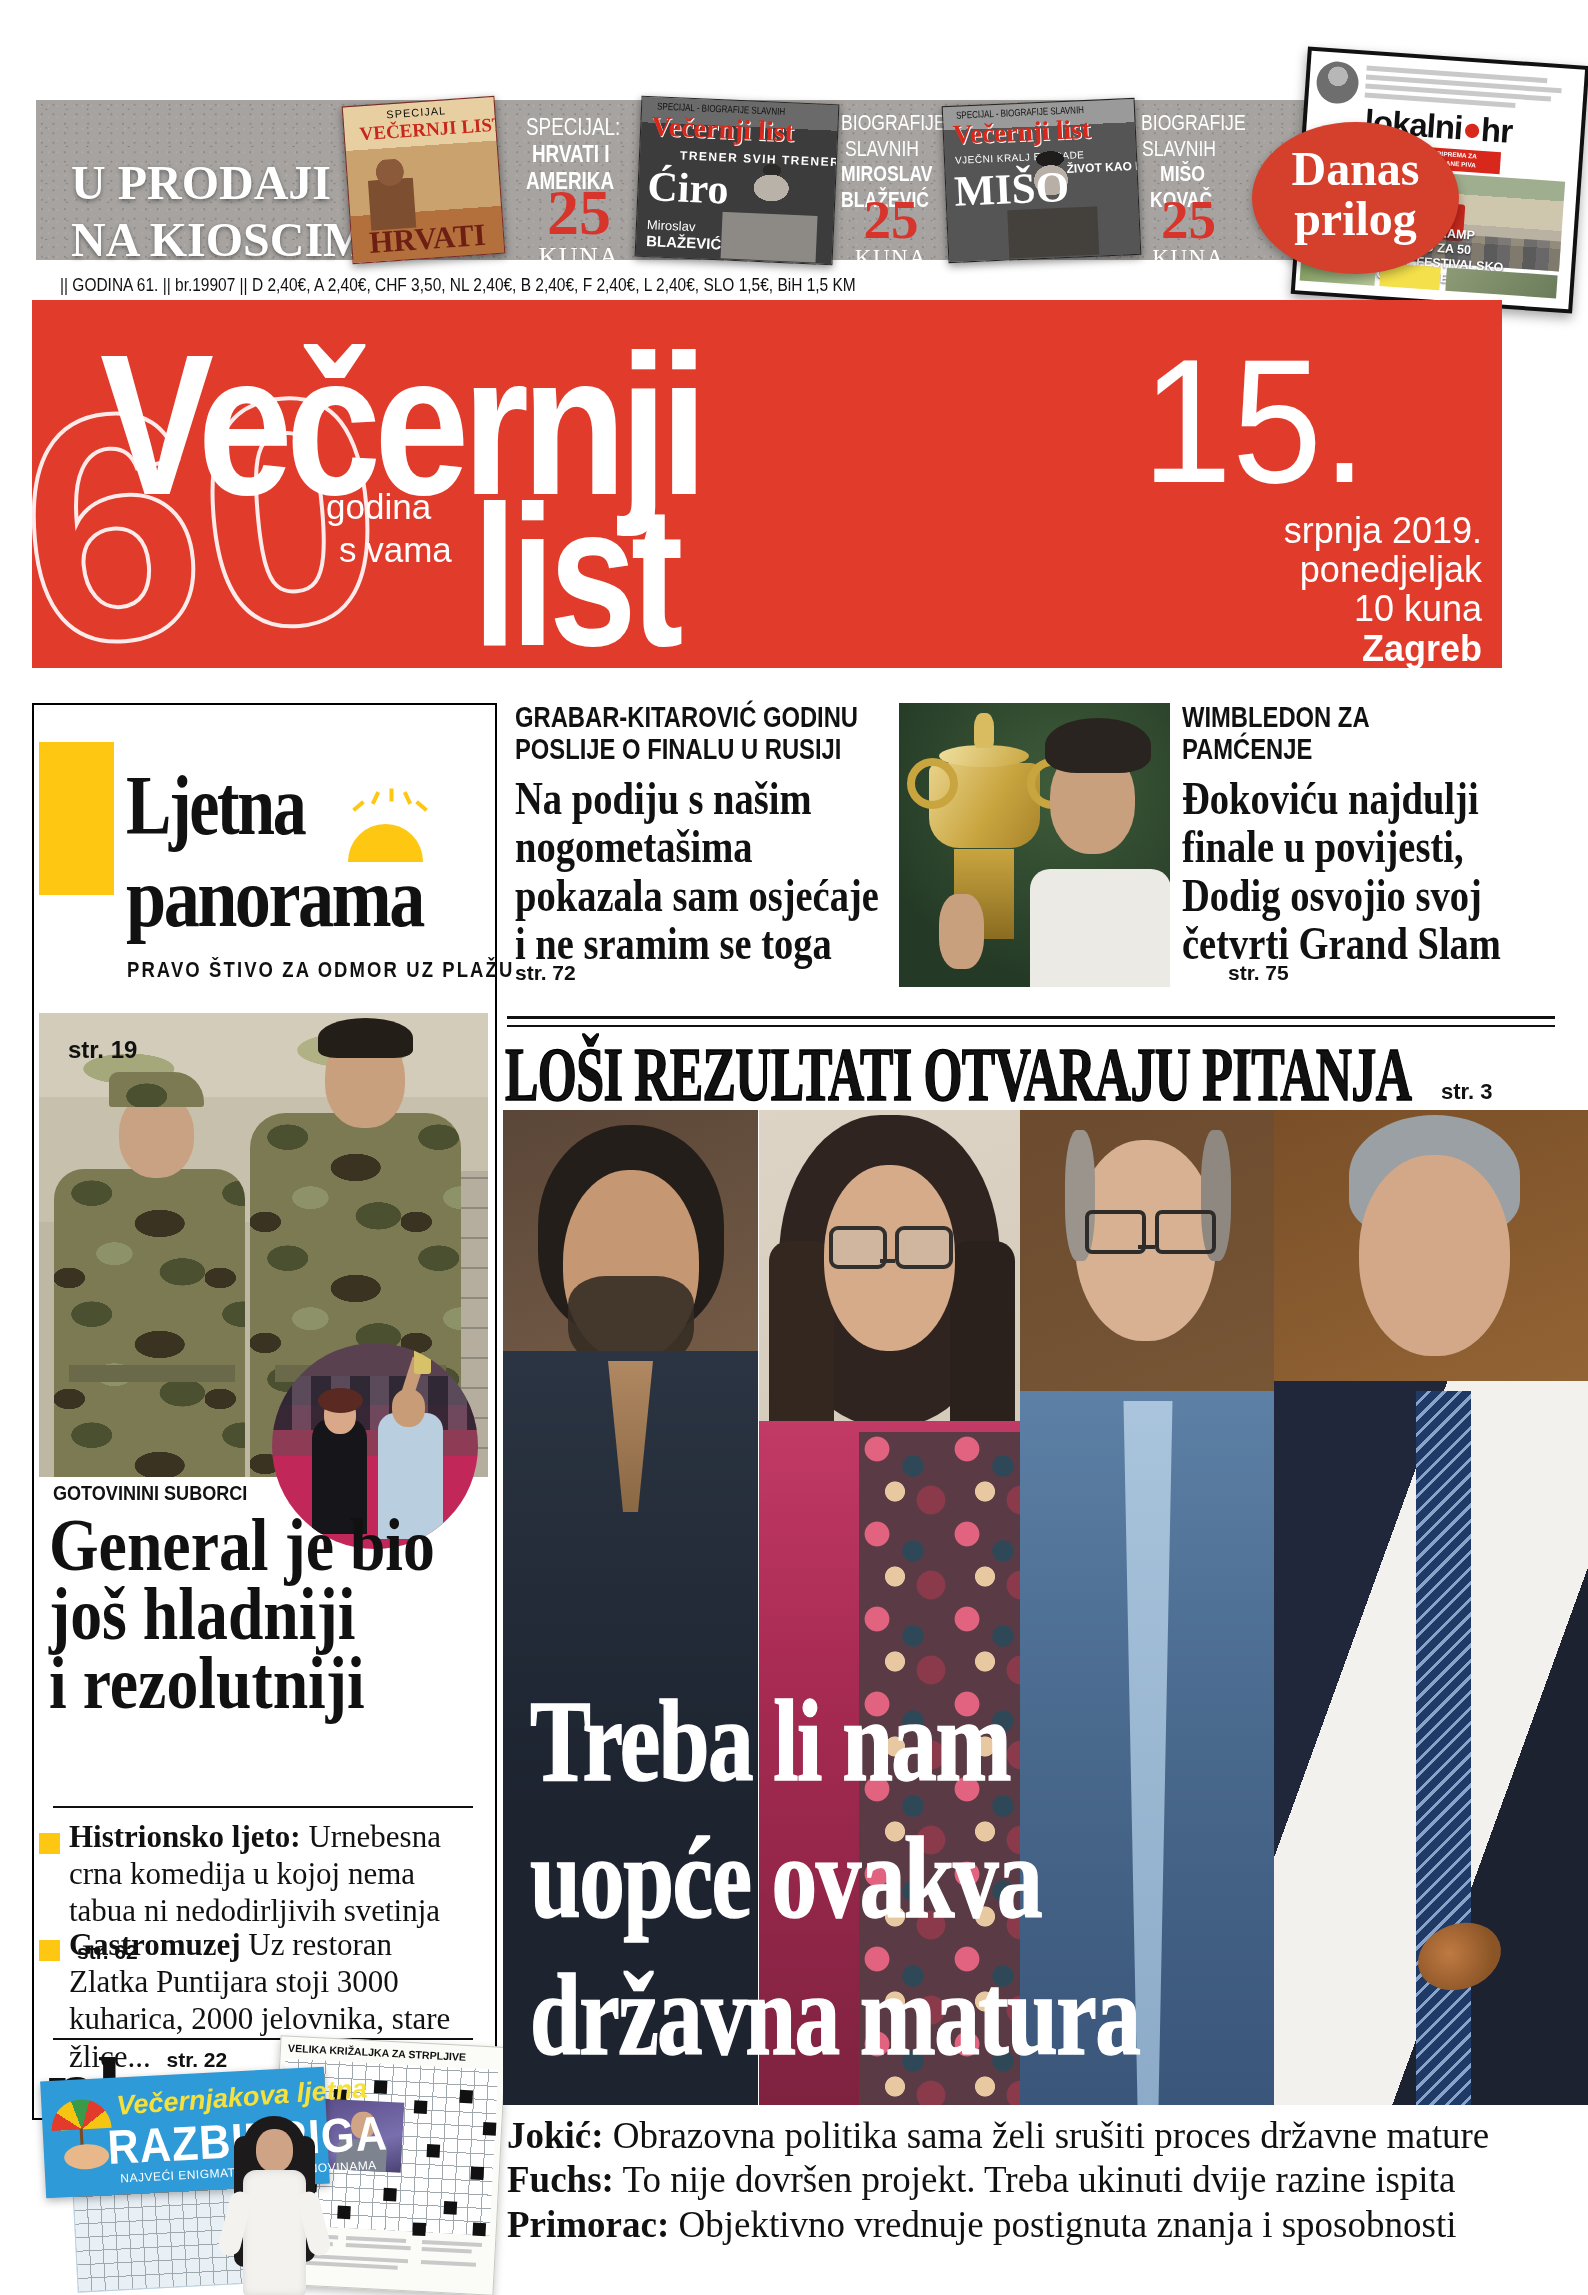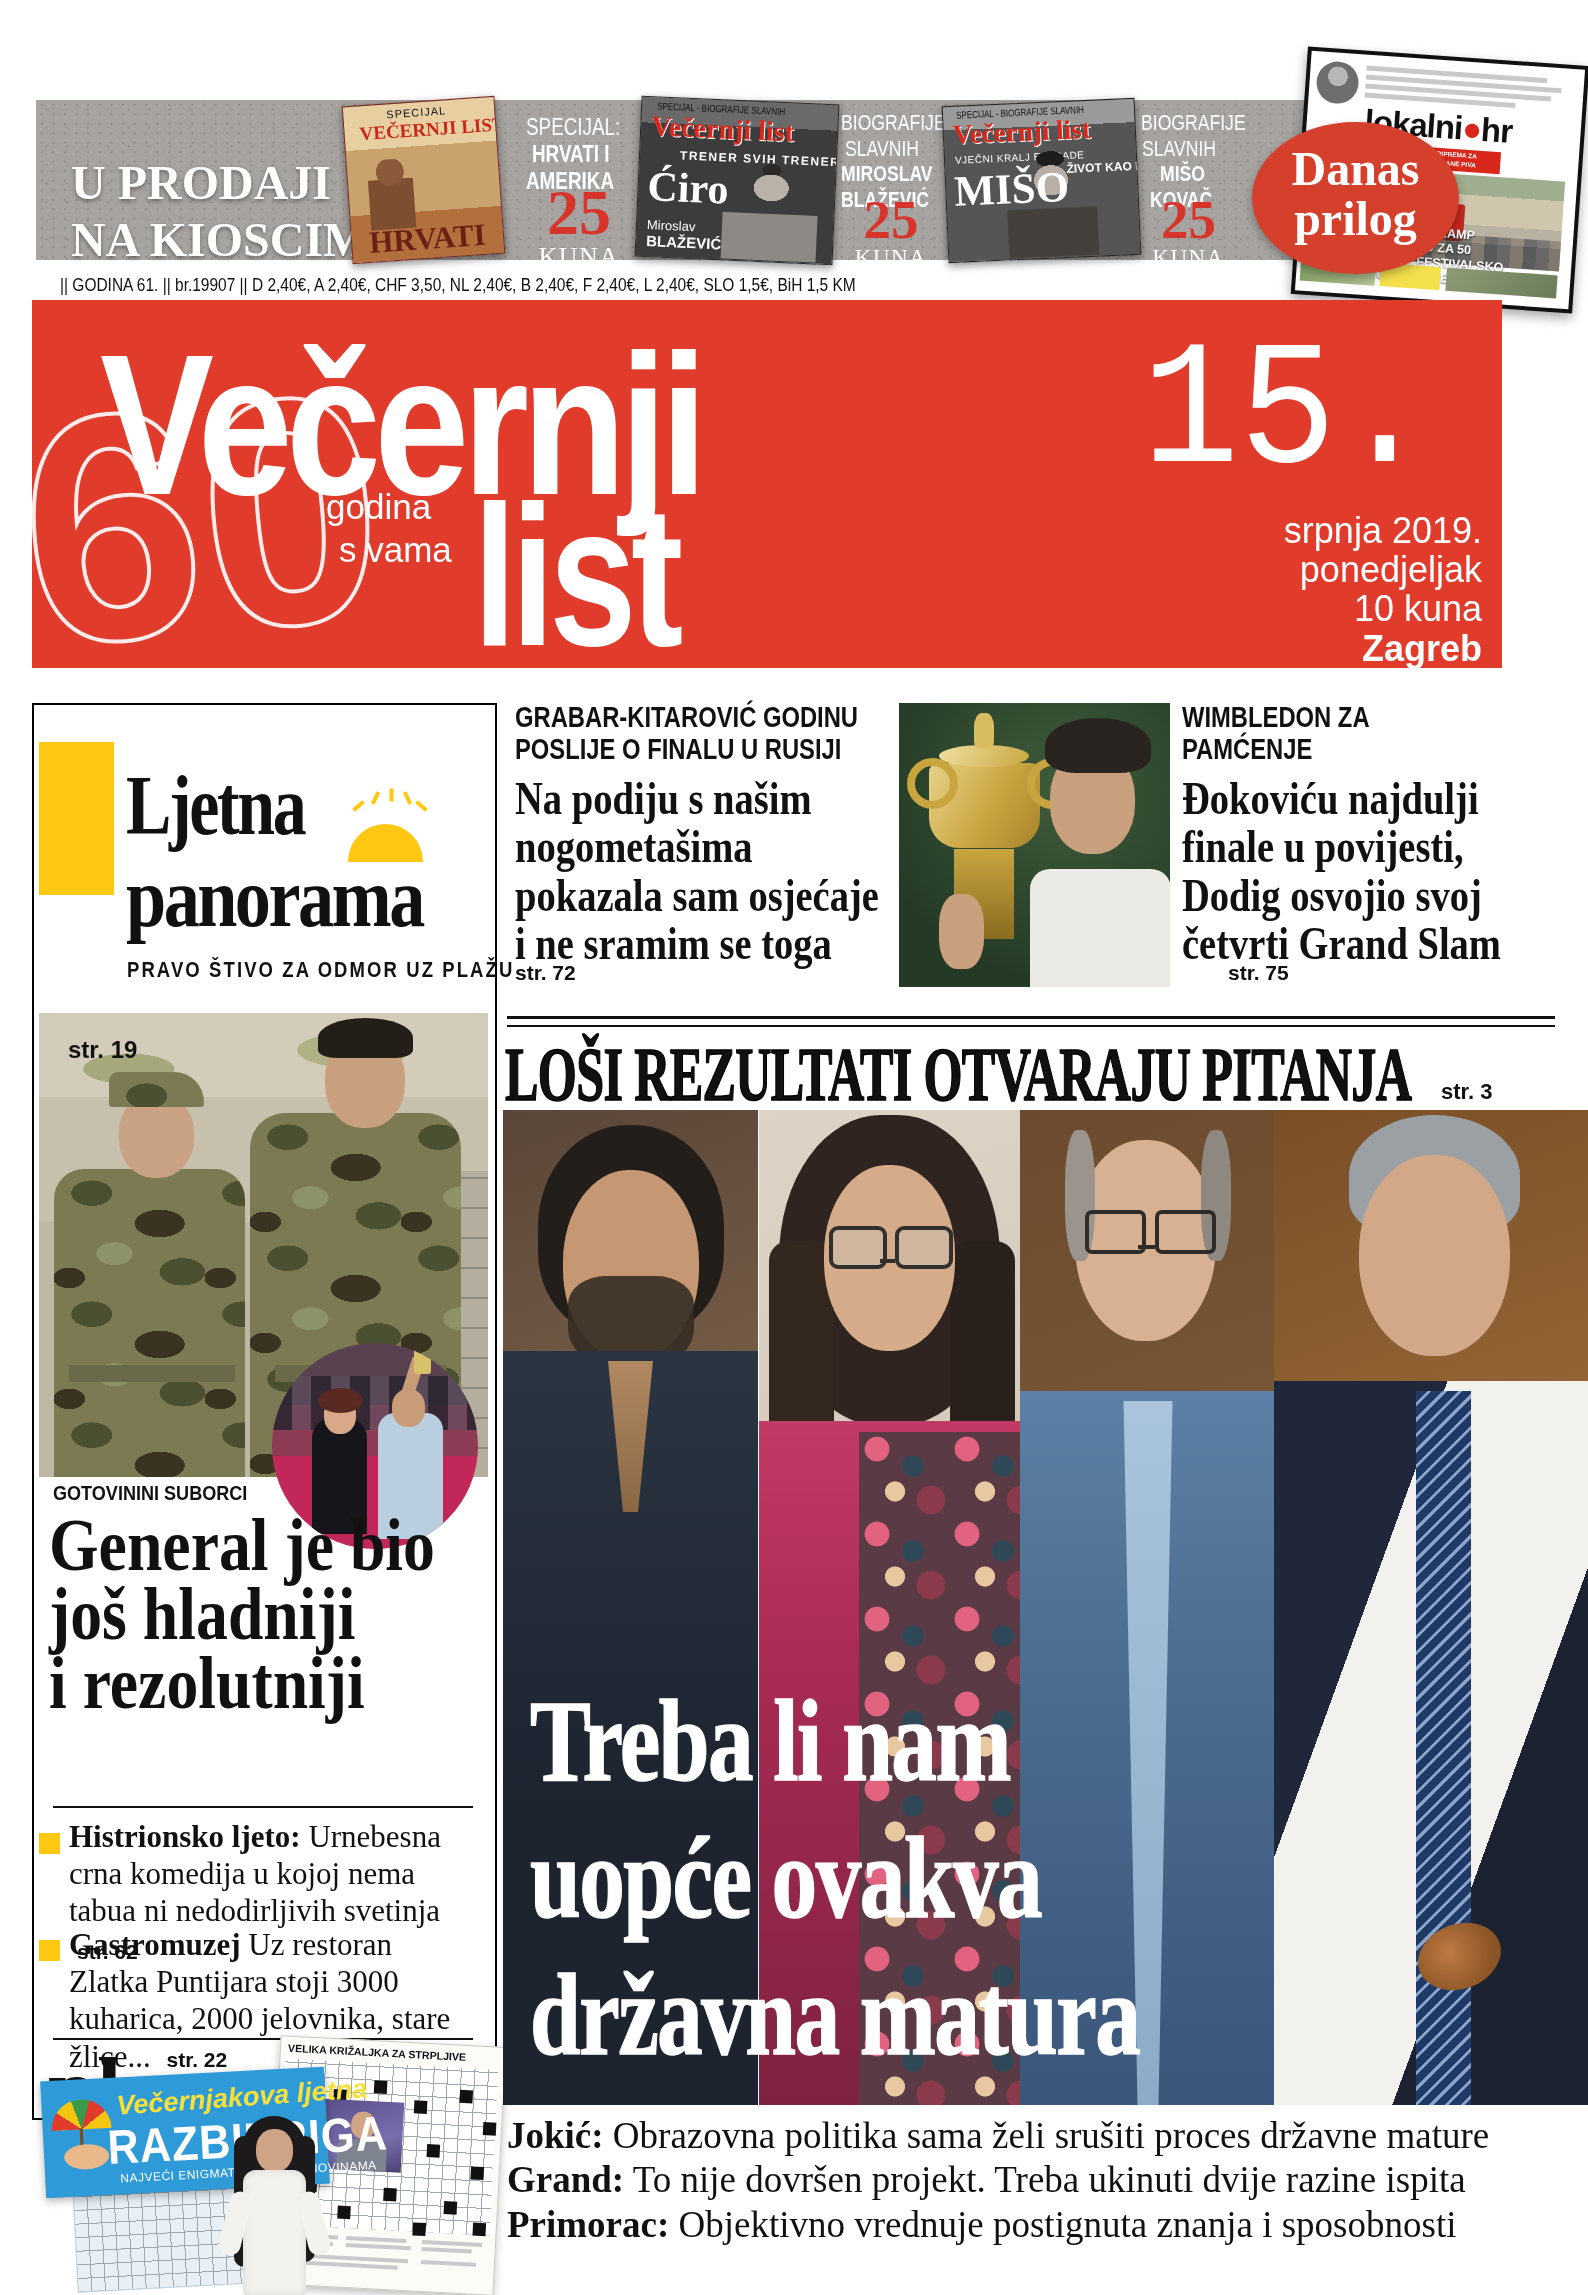--- a/index.html
+++ b/index.html
@@ -148,21 +148,21 @@
   <div class="abs san k nw" style="left:36px;top:275px;font-size:18px;margin-left:24px;">
     <span class="sx" style="transform:scaleX(.86);">|| GODINA 61. || br.19907 || D 2,40€, A 2,40€, CHF 3,50, NL 2,40€, B 2,40€, F 2,40€, L 2,40€, SLO 1,5€, BiH 1,5 KM</span>
   </div>
 
   <div class="abs masthead">
     <div class="abs san n60 nw" style="left:-10px;top:35px;font-size:322px;transform:rotate(-5deg);">60</div>
     <div class="abs san w nw" style="left:294px;top:187px;font-size:35px;">godina</div>
     <div class="abs san w nw" style="left:307px;top:230px;font-size:35px;">s vama</div>
     <div class="abs san b w nw" style="left:44px;top:9px;font-size:201px;letter-spacing:-8px;margin-left:24px;"><span class="sx" style="transform:scaleX(.85);">Večernji</span></div>
     <div class="abs san b w nw" style="left:441px;top:160px;font-size:201px;letter-spacing:-7px;"><span class="sx" style="transform:scaleX(.78);">list</span></div>
-    <div class="abs san w nw" style="left:1110px;top:14px;font-size:176px;font-weight:400;font-family:Liberation Mono, monospace;"><span class="sx" style="transform:scaleX(.92);">15.</span></div>
+    <div class="abs san w nw" style="left:1110px;top:20px;font-size:176px;font-weight:400;"><span class="sx" style="transform:scaleX(.92);">15.</span></div>
     <div class="abs san w" style="right:20px;top:211px;font-size:36px;line-height:1.09;text-align:right;">
       <div>srpnja 2019.</div>
       <div>ponedjeljak</div>
       <div>10 kuna</div>
       <div class="b">Zagreb</div>
     </div>
   </div>
 
   <div class="abs lbox"></div>
   <div class="abs" style="left:39px;top:742px;width:75px;height:153px;background:#fdc712;"></div>
@@ -351,20 +351,20 @@
   <div class="abs ser w" style="left:530px;top:1673px;font-size:117px;font-weight:700;line-height:1.17;-webkit-text-stroke:1.5px #fff;">
     <div class="nw"><span class="sx" style="transform:scaleX(.78);letter-spacing:-2px;">Treba li nam</span></div>
     <div class="nw"><span class="sx" style="transform:scaleX(.78);letter-spacing:-2px;">uopće ovakva</span></div>
     <div class="nw"><span class="sx" style="transform:scaleX(.78);letter-spacing:-2px;">državna matura</span></div>
   </div>
 
   <div class="abs ser k quote nw" style="left:507px;top:2114px;">
     <span class="b">Jokić:</span><span> Obrazovna politika sama želi srušiti proces državne mature</span>
   </div>
   <div class="abs ser k quote nw" style="left:507px;top:2158px;">
-    <span class="b">Grand:</span><span> To nije dovršen projekt. Treba ukinuti dvije razine ispita</span>
+    <span class="b">Fuchs:</span><span> To nije dovršen projekt. Treba ukinuti dvije razine ispita</span>
   </div>
   <div class="abs ser k quote nw" style="left:507px;top:2203px;">
     <span class="b">Primorac:</span><span> Objektivno vrednuje postignuta znanja i sposobnosti</span>
   </div>
 
 </div>
 
 
 </body></html>

